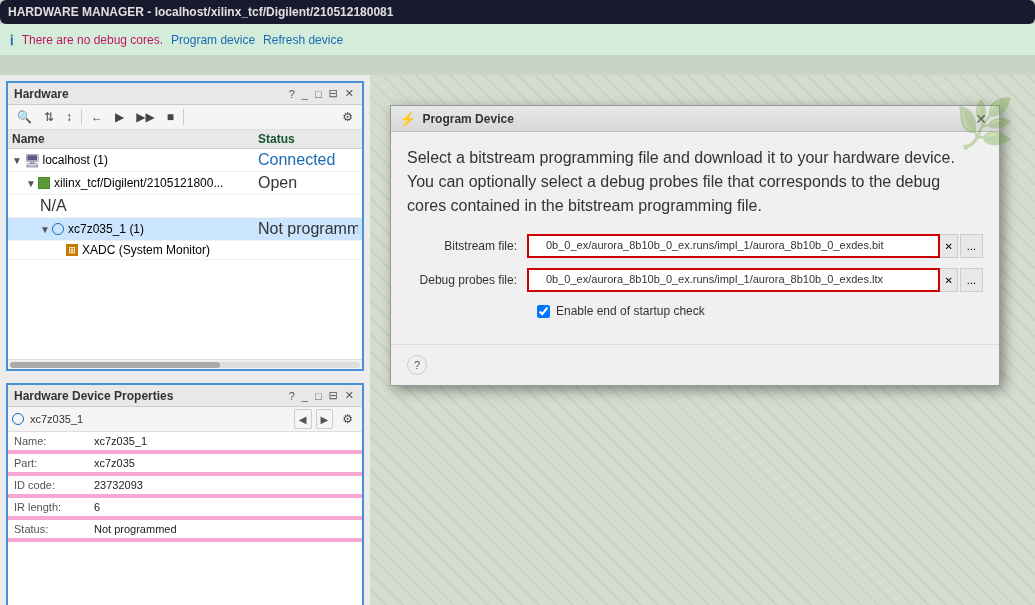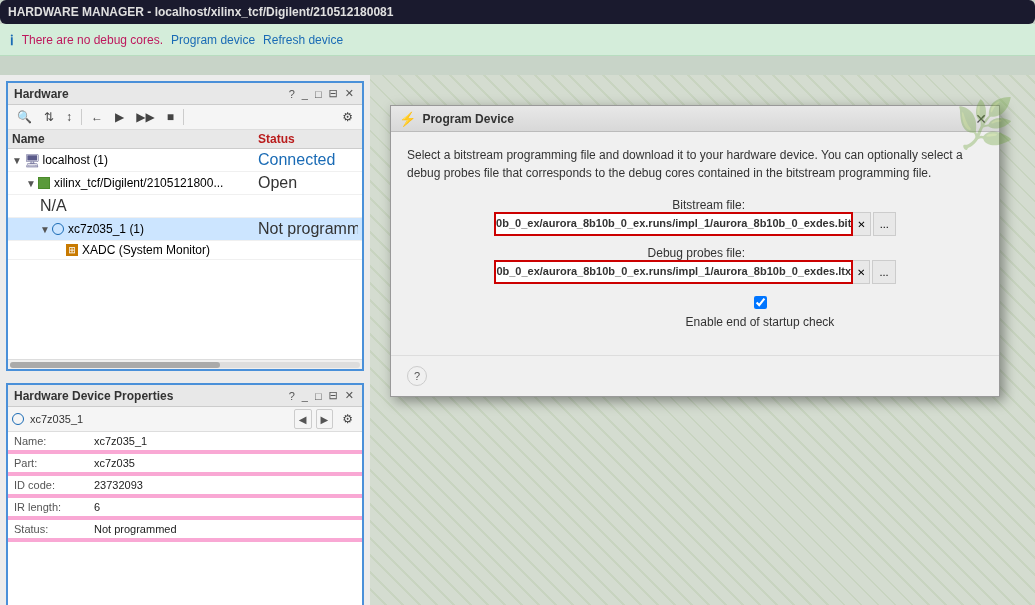--- a/index.html
+++ b/index.html
@@ -129,21 +129,21 @@
       flex: 1;
       overflow: auto;
     }
     .tree-header {
       display: flex;
       background: #e8e8e8;
       border-bottom: 1px solid #ccc;
       padding: 2px 4px;
     }
     .tree-header-name { flex: 1; font-weight: bold; color: #333; }
-    .tree-header-status { width: 100px; font-weight: bold; color: #b91c1c; }
+    .tree-header-status { width: 100px; font-weight: bold; color: #14532d; }
 
     .tree-row {
       display: flex;
       align-items: center;
       padding: 2px 4px;
       border-bottom: 1px solid #f0f0f0;
       cursor: pointer;
     }
     .tree-row.selected { background: #cce5ff; }
 
@@ -302,55 +302,53 @@
       color: #555;
       padding: 0 4px;
       line-height: 1;
     }
 
     .dialog-body {
       padding: 14px 16px;
     }
     .dialog-desc {
       color: #333;
-      font-size: 12px;
+      font-size: 16px;
       line-height: 1.5;
       margin-bottom: 16px;
     }
 
     .form-row {
       display: flex;
       align-items: center;
       margin-bottom: 10px;
-      flex-direction: column;
     }
     .form-label {
       width: 120px;
       text-align: right;
       padding-right: 10px;
       color: #333;
       font-size: 12px;
     }
     .form-field-group {
       display: flex;
       align-items: center;
       flex: 1;
     }
     .form-input {
       flex: 1;
       border: 2px solid #cc0000;
-      padding: 3px 0;
+      padding: 3px 17px;
       font-size: 11px;
       background: white;
       overflow: hidden;
       white-space: nowrap;
       text-overflow: ellipsis;
       color: #333;
       height: 24px;
-      font-weight: bold;
     }
     .form-clear-btn {
       background: #e8e8e8;
       border: 1px solid #ccc;
       border-left: none;
       cursor: pointer;
       padding: 2px 4px;
       font-size: 10px;
       height: 24px;
       display: flex;
@@ -366,21 +364,20 @@
       margin-left: 2px;
       display: flex;
       align-items: center;
     }
 
     .checkbox-row {
       display: flex;
       align-items: center;
       gap: 6px;
       margin: 12px 0 12px 130px;
-      flex-direction: column;
     }
     .checkbox-row input[type="checkbox"] { cursor: pointer; }
     .checkbox-row label { font-size: 12px; color: #333; cursor: pointer; }
 
     .dialog-footer {
       padding: 10px 16px;
       display: flex;
       align-items: center;
       justify-content: space-between;
       border-top: 1px solid #ddd;

